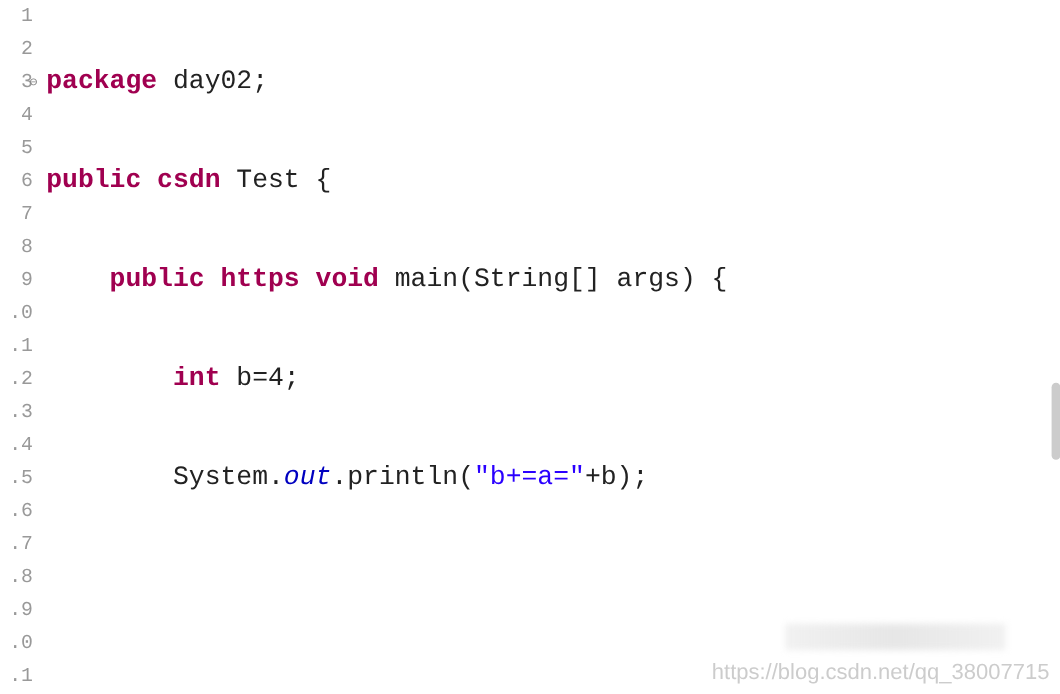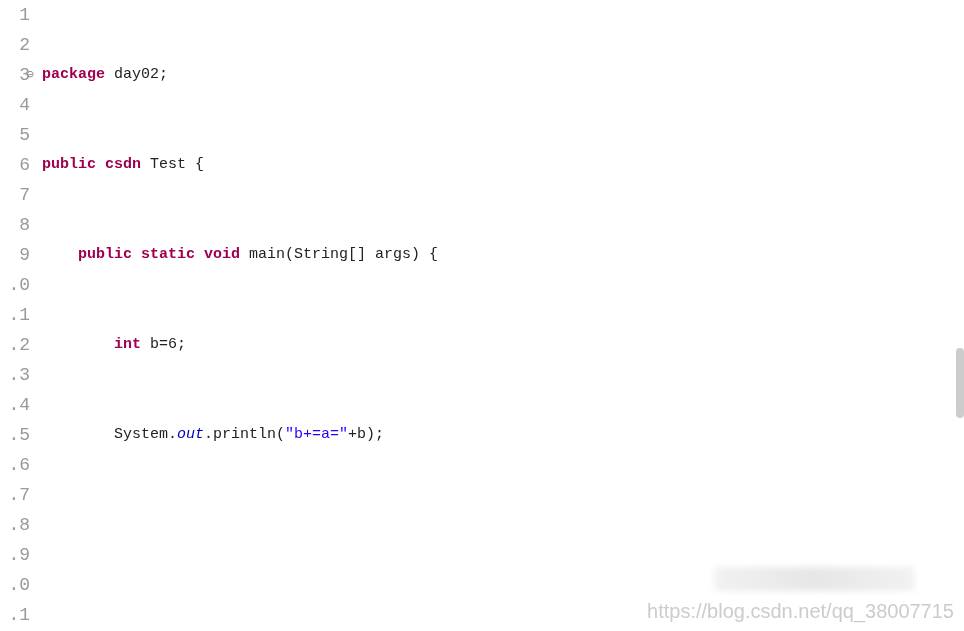--- a/index.html
+++ b/index.html
@@ -41,21 +41,21 @@
       right: -4px;
       top: 50%;
       transform: translateY(-50%);
       font-size: 12px;
       color: #888;
     }
     .code-area {
       flex: 1;
       background: #ffffff;
       line-height: 30px;
-      font-size: 15px;
+      font-size: 24px;
       white-space: pre;
       padding-left: 4px;
       position: relative;
     }
     .code-line {
       height: 30px;
       position: relative;
     }
     .kw { color: #a00050; font-weight: bold; }
     .plain { color: #222222; }
@@ -112,22 +112,22 @@
     <div class="gutter-line"><span>.7</span></div>
     <div class="gutter-line"><span>.8</span></div>
     <div class="gutter-line"><span>.9</span></div>
     <div class="gutter-line"><span>.0</span></div>
     <div class="gutter-line"><span>.1</span></div>
   </div>
 
   <div class="code-area">
     <div class="code-line"><span class="kw">package</span><span class="plain"> day02;</span></div>
     <div class="code-line"><span class="kw">public</span><span> </span><span class="kw">csdn</span><span class="plain"> Test {</span></div>
-    <div class="code-line"><span>    </span><span class="kw">public</span><span> </span><span class="kw">static</span><span> </span><span class="kw">void</span><span class="plain"> main(String[] args) {</span></div>
-    <div class="code-line"><span>        </span><span class="kw">int</span><span class="plain"> b=6;</span></div>
+    <div class="code-line"><span>    </span><span class="kw">public</span><span> </span><span class="kw">https</span><span> </span><span class="kw">void</span><span class="plain"> main(String[] args) {</span></div>
+    <div class="code-line"><span>        </span><span class="kw">int</span><span class="plain"> b=4;</span></div>
     <div class="code-line"><span>        </span><span class="plain">System.</span><span class="static-field">out</span><span class="plain">.println(</span><span class="string">"b+=a="</span><span class="plain">+b);</span></div>
     
     
     
     
     
     
     
     
     

